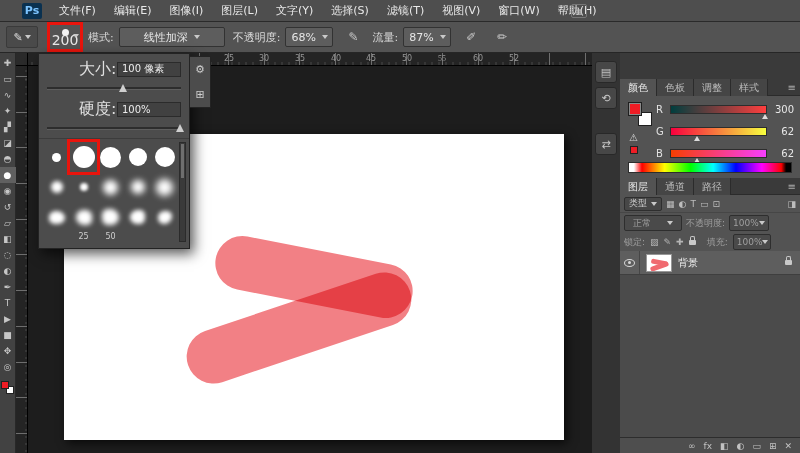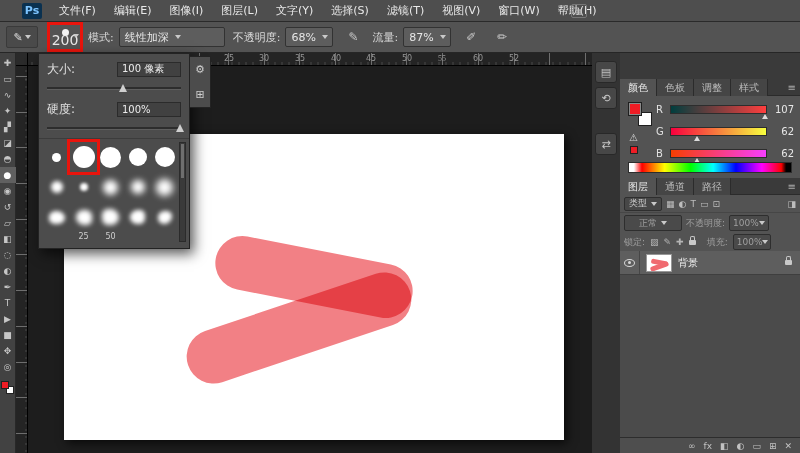--- a/index.html
+++ b/index.html
@@ -16,21 +16,21 @@
   
   .optionsbar { position:absolute; top:22px; left:0; width:800px; height:31px; background:#535353; border-bottom:1px solid #262626; display:flex; align-items:center; }
   .tool-preset { margin-left:6px; width:32px; height:22px; border:1px solid #3a3a3a; border-radius:2px; background:#4a4a4a; display:flex; align-items:center; justify-content:center; gap:2px; color:#ddd; }
   .brush-size-widget { margin-left:12px; width:30px; height:24px; background:#535353; display:flex; flex-direction:column; align-items:center; justify-content:center; position:relative; }
   .bsw-dot { width:7px; height:7px; border-radius:50%; background:#f2f2f2; }
   .bsw-num { font-size:14px; color:#e8e8e8; line-height:9px; }
   .bsw-caret { position:absolute; right:1px; top:9px; }
   .red-annot { box-shadow:0 0 0 3px #e8140c; z-index:6; }
   .ob-label { margin-left:8px; color:#d8d8d8; font-size:11px; }
   .dropdown, .combo { margin-left:5px; height:20px; background:#5d5d5d; border:1px solid #323232; border-radius:2px; display:flex; align-items:center; padding:0 5px; gap:6px; color:#e6e6e6; font-size:11px; }
-  .dropdown { width:106px; justify-content:flex-start; }
+  .dropdown { width:106px; justify-content:center; }
   .combo { width:48px; justify-content:space-between; }
   .caret { width:0; height:0; border-left:3px solid transparent; border-right:3px solid transparent; border-top:4px solid #c9c9c9; display:inline-block; }
   .icon-btn { margin-left:9px; width:22px; height:20px; display:flex; align-items:center; justify-content:center; color:#c9c9c9; font-size:12px; border-radius:2px; }
 
   
   .toolbar { position:absolute; top:53px; left:0; width:16px; bottom:0; background:#424242; border-right:1px solid #282828; display:flex; flex-direction:column; align-items:center; padding-top:2px; }
   .tool { width:16px; height:16px; display:flex; align-items:center; justify-content:center; font-size:9px; color:#c6c6c6; }
   .tool.active { background:#606060; color:#fff; }
   .tb-swatches { margin-top:6px; position:relative; width:13px; height:13px; }
   .tb-sw-bg { position:absolute; right:0; bottom:0; width:8px; height:8px; background:#fff; border:1px solid #222; }
@@ -78,21 +78,21 @@
   .ch-value { width:22px; text-align:right; font-size:10px; color:#e8e8e8; }
   .spectrum { position:absolute; left:8px; right:8px; bottom:5px; height:11px; border:1px solid #2d2d2d;
     background:linear-gradient(to right,#ffffff 0 3%,#ff0000 8%,#ffff00 22%,#00ff00 38%,#00ffff 52%,#0000ff 66%,#ff00ff 82%,#ff0000 94%,#000000 97%); }
 
   .layers-panel { position:absolute; top:125px; left:0; right:0; bottom:0; background:#535353; }
   .filter-row { position:absolute; top:17px; left:0; right:0; height:18px; display:flex; align-items:center; padding:0 4px; gap:4px; border-bottom:1px solid #464646; }
   .filter-dd { height:14px; background:#474747; border:1px solid #2e2e2e; border-radius:2px; display:flex; align-items:center; gap:4px; padding:0 4px; font-size:9px; color:#cfcfcf; }
   .f-ic { font-size:9px; color:#bdbdbd; }
   .filter-toggle { margin-left:auto; }
   .blend-row { position:absolute; top:35px; left:0; right:0; height:20px; display:flex; align-items:center; padding:0 4px; gap:4px; }
-  .blend-dd { width:58px; height:16px; background:#4a4a4a; border:1px solid #2e2e2e; border-radius:2px; display:flex; align-items:center; justify-content:space-between; padding:0 14px; font-size:9px; color:#9f9f9f; }
+  .blend-dd { width:58px; height:16px; background:#4a4a4a; border:1px solid #2e2e2e; border-radius:2px; display:flex; align-items:center; justify-content:space-between; padding:0 8px; font-size:9px; color:#9f9f9f; }
   .dim-label { font-size:9px; color:#9f9f9f; }
   .mini-combo { height:16px; width:40px; background:#4a4a4a; border:1px solid #2e2e2e; border-radius:2px; display:flex; align-items:center; justify-content:space-between; padding:0 3px; font-size:9px; color:#9f9f9f; }
   .lock-row { position:absolute; top:55px; left:0; right:0; height:18px; display:flex; align-items:center; padding:0 4px; gap:5px; }
   .lk-ic { font-size:9px; color:#b5b5b5; }
   .lock { position:relative; width:7px; height:5px; background:#c9c9c9; border-radius:1px; display:inline-block; }
   .lock::before { content:""; position:absolute; left:1px; top:-4px; width:3px; height:3px; border:1px solid #c9c9c9; border-bottom:none; border-radius:2px 2px 0 0; }
   .layers-list { position:absolute; top:73px; left:0; right:0; bottom:16px; background:#4b4b4b; }
   .layer-row { height:24px; background:#5e5e5e; border-bottom:1px solid #3f3f3f; display:flex; align-items:center; }
   .eye-cell { width:20px; align-self:stretch; border-right:1px solid #464646; display:flex; align-items:center; justify-content:center; }
   .eye { display:inline-block; width:11px; height:8px; position:relative; }
@@ -102,21 +102,21 @@
   .mini-stroke { position:absolute; height:5px; border-radius:3px; background:#f06a70; }
   .ms-a { left:4px; top:5px; width:17px; transform:rotate(11deg); }
   .ms-b { left:3px; top:9px; width:19px; transform:rotate(-19deg); }
   .layer-name { font-size:10px; color:#f0f0f0; }
   .layer-lock { margin-left:auto; margin-right:8px; }
   .layers-bottom { position:absolute; bottom:0; left:0; right:0; height:16px; background:#4e4e4e; border-top:1px solid #2d2d2d; display:flex; align-items:center; justify-content:flex-end; gap:8px; padding:0 8px; color:#c2c2c2; font-size:9px; }
 
   
   .brush-popup { position:absolute; left:38px; top:53px; width:152px; height:196px; background:#4c4c4c; border:1px solid #232323; box-shadow:4px 5px 12px rgba(0,0,0,.65); z-index:20; }
   .bp-row { position:absolute; left:8px; right:8px; height:16px; display:flex; align-items:center; justify-content:space-between; }
-  .bp-label { font-size:12px; color:#e0e0e0; }
+  .bp-label { font-size:16px; color:#e0e0e0;margin-left:32px; }
   .bp-value { width:64px; height:15px; background:#414141; border:1px solid #2b2b2b; font-size:10px; color:#ececec; display:flex; align-items:center; padding:0 4px; }
   .bp-slider { position:absolute; left:8px; right:8px; height:12px; }
   .bp-track { position:absolute; left:0; right:0; top:5px; height:3px; background:#2d2d2d; border-bottom:1px solid #5e5e5e; }
   .bp-thumb { position:absolute; top:2px; width:0; height:0; border-left:4px solid transparent; border-right:4px solid transparent; border-bottom:8px solid #cfcfcf; }
   .bp-div { position:absolute; left:0; right:0; top:84px; border-top:1px solid #3c3c3c; }
   .bp-grid { position:absolute; top:88px; left:4px; width:135px; display:grid; grid-template-columns:repeat(5,27px); grid-auto-rows:30px; }
   .bp-cell { display:flex; align-items:center; justify-content:center; position:relative; }
   .bc { background:#fff; border-radius:50%; }
   .bp-num { position:absolute; top:178px; width:27px; text-align:center; font-size:8px; color:#cfcfcf; }
   .bp-scroll { position:absolute; right:3px; top:88px; width:7px; height:100px; background:#3a3a3a; border:1px solid #2b2b2b; }
@@ -242,21 +242,21 @@
         <span class="sw-bg"></span>
         <span class="sw-fg" style="background:#ee1c24;"></span>
       </div>
       <span class="gamut">⚠</span>
       <span class="gamut-chip" style="background:#ee1c24; top:50px; left:10px;"></span>
       <div class="ch-row" style="top:5px;">
         <span class="ch-label">R</span>
         <div class="ch-track" style="background:linear-gradient(to right,#003e3e,#ff3e3e);">
           <span class="ch-thumb" style="left:96%;"></span>
         </div>
-        <span class="ch-value">107</span>
+        <span class="ch-value">300</span>
       </div>
       <div class="ch-row" style="top:27px;">
         <span class="ch-label">G</span>
         <div class="ch-track" style="background:linear-gradient(to right,#f7003e,#f7ff3e);">
           <span class="ch-thumb" style="left:24%;"></span>
         </div>
         <span class="ch-value">62</span>
       </div>
       <div class="ch-row" style="top:49px;">
         <span class="ch-label">B</span>

